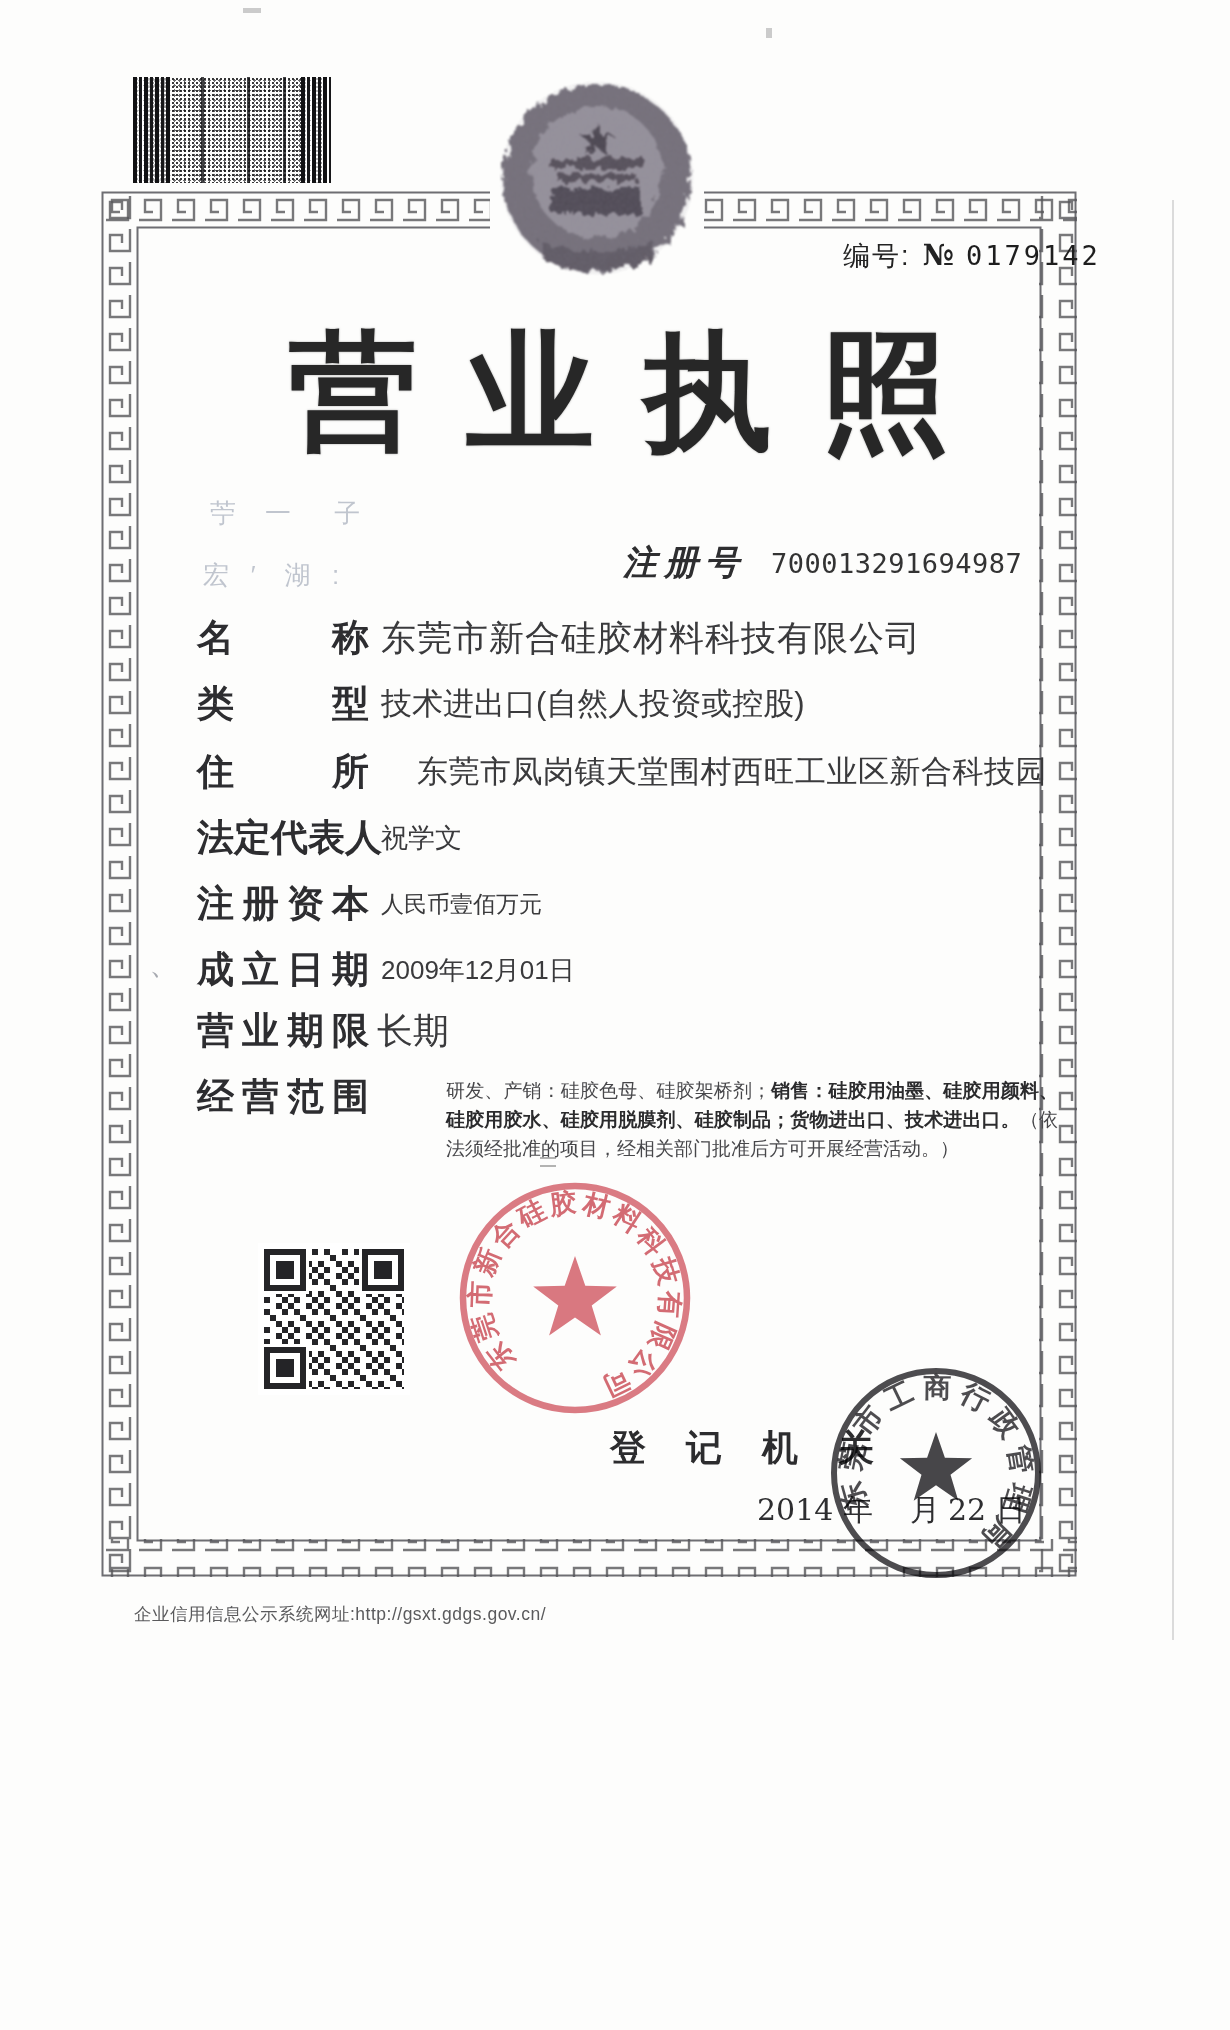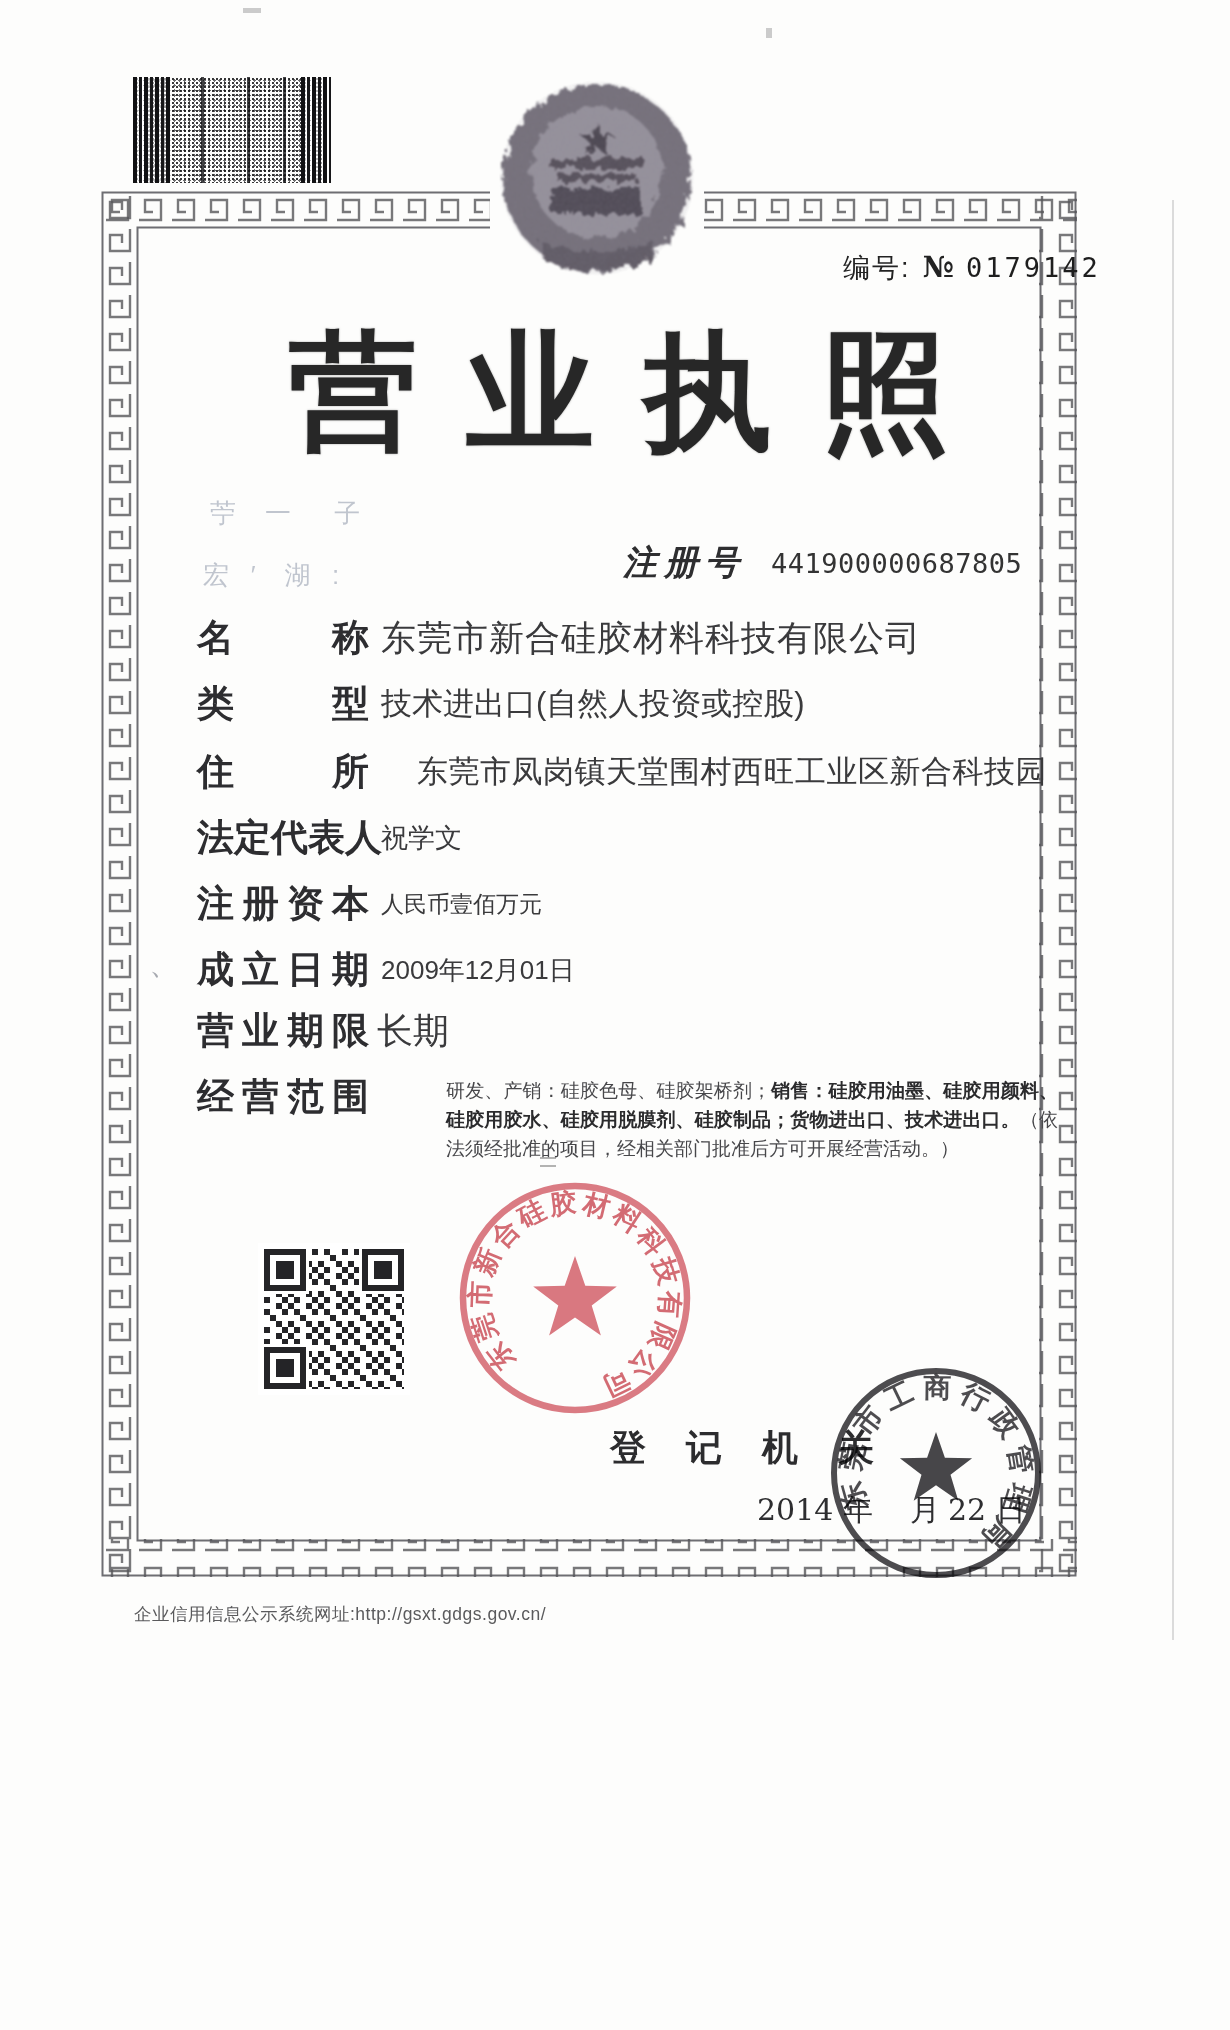--- a/index.html
+++ b/index.html
@@ -19,21 +19,21 @@
   .bc-band{position:absolute;top:0;bottom:0;background:repeating-linear-gradient(90deg,#121214 0 4px,rgba(255,255,255,.65) 4px 6px,#18181a 6px 9px,rgba(255,255,255,.5) 9px 11px);}
   .bc-left{left:-2px;width:38px;}
   .bc-right{right:-4px;width:30px;}
   .bc-line{position:absolute;top:0;bottom:0;width:3px;background:#141416;opacity:.8;}
 
   
   .emblem-wrap{position:absolute;left:490px;top:64px;width:214px;height:240px;background:#fdfdfc;border-radius:26px;z-index:3;}
   .emblem-wrap svg{filter:blur(1px);opacity:.92;}
 
   
-  .serial{position:absolute;left:843px;top:250px;display:flex;align-items:baseline;gap:12px;color:#222;z-index:2;}
+  .serial{position:absolute;left:843px;top:238px;display:flex;align-items:baseline;gap:12px;color:#222;z-index:2;}
   .serial .cn{font-size:27px;letter-spacing:2px;}
   .serial .no-sym{font-family:"DejaVu Serif","Liberation Serif",serif;font-weight:700;font-size:29px;}
   .serial .digits{font-family:"DejaVu Sans Mono","Liberation Mono",monospace;font-size:27px;letter-spacing:3px;color:#1e1e1e;}
 
   
   .title{position:absolute;left:289px;top:322px;width:660px;display:flex;justify-content:space-between;
     font-size:128px;font-weight:900;color:#272727;line-height:1.1;
     text-shadow:0 0 2px rgba(70,70,70,.55);z-index:2;}
 
   
@@ -156,21 +156,21 @@
     <span>执</span>
     <span>照</span>
   </div>
 
   <div class="regline">
     <span class="lbl3">
       <i>注</i>
       <i>册</i>
       <i>号</i>
     </span>
-    <span class="num">441900000687805</span>
+    <span class="num">700013291694987</span>
   </div>
 
   <div class="row" style="top:614px">
     <span class="lbl">
         <i>名</i>
         <i>称</i>
       </span>
     <span class="val v0">东莞市新合硅胶材料科技有限公司</span>
   </div>
   <div class="row" style="top:680px">

